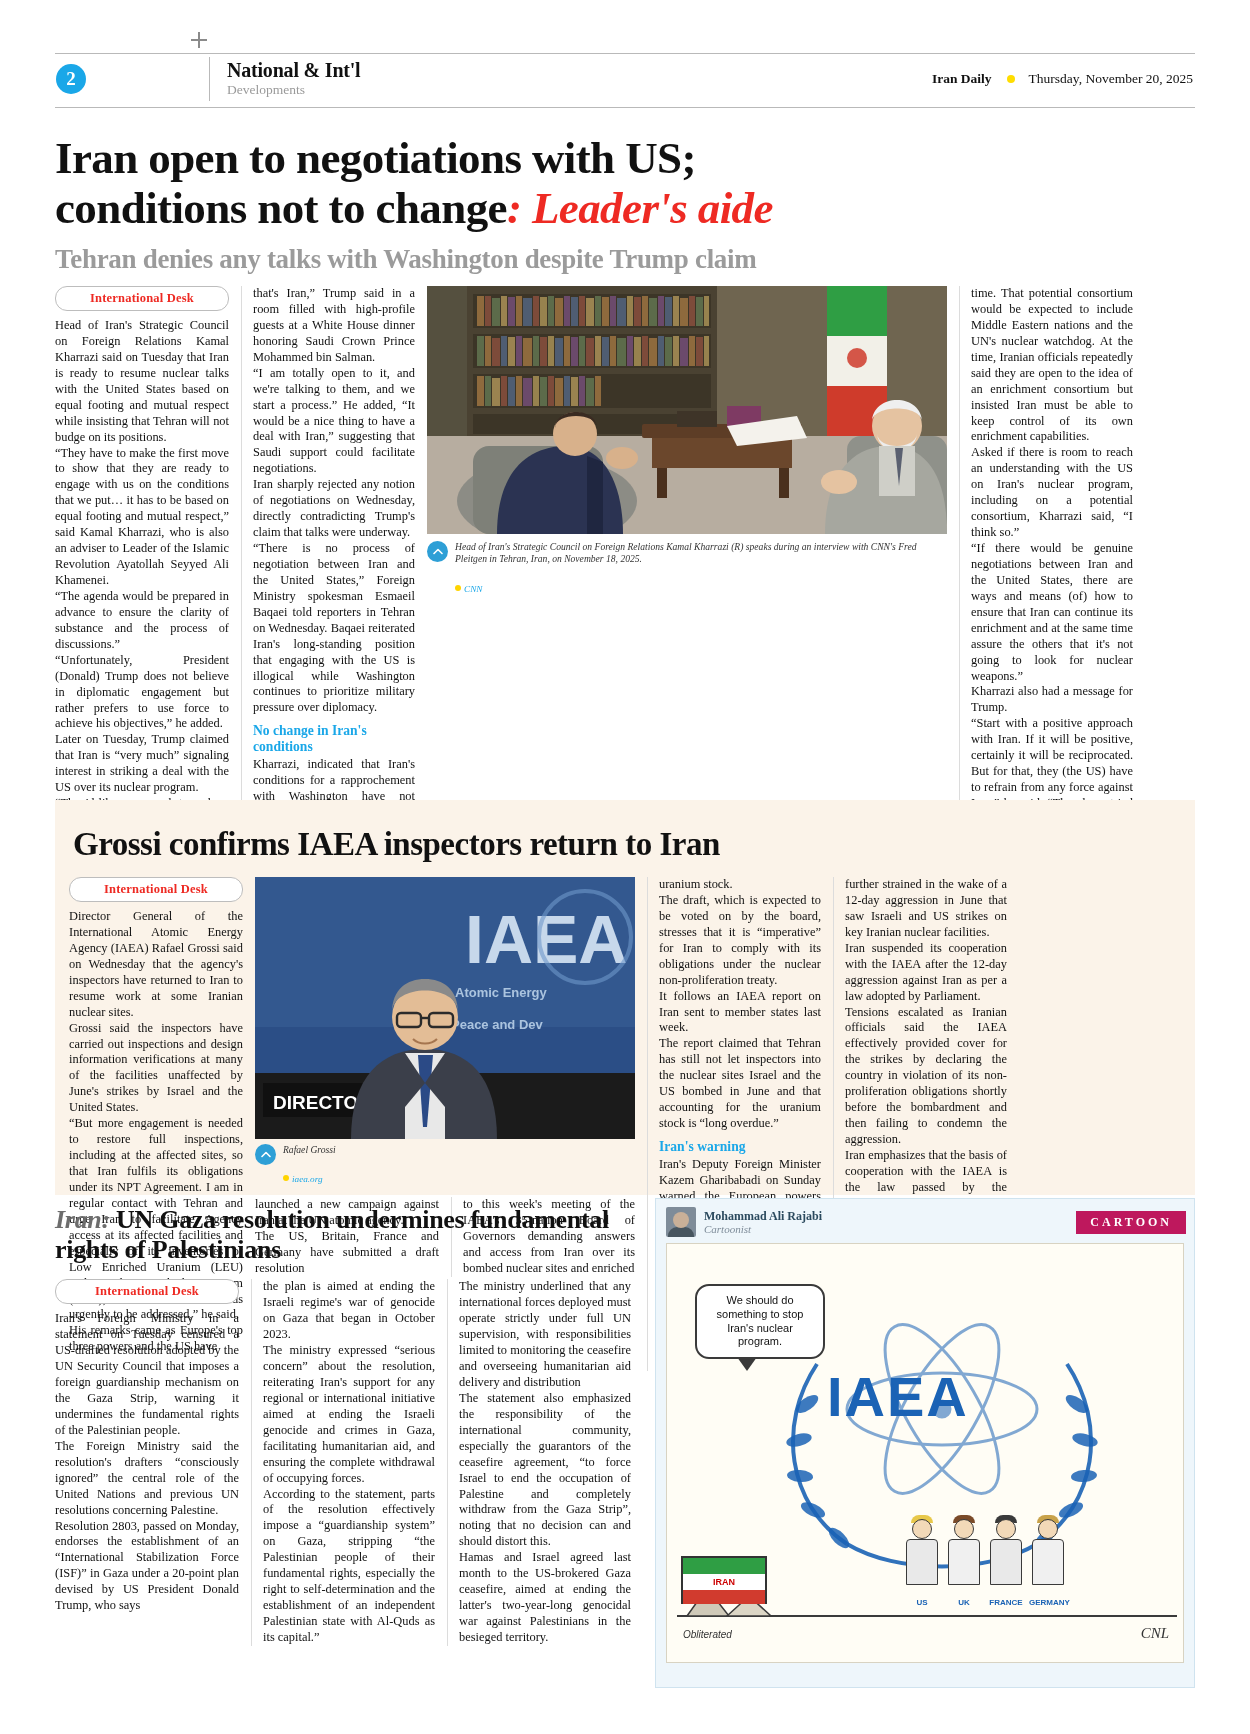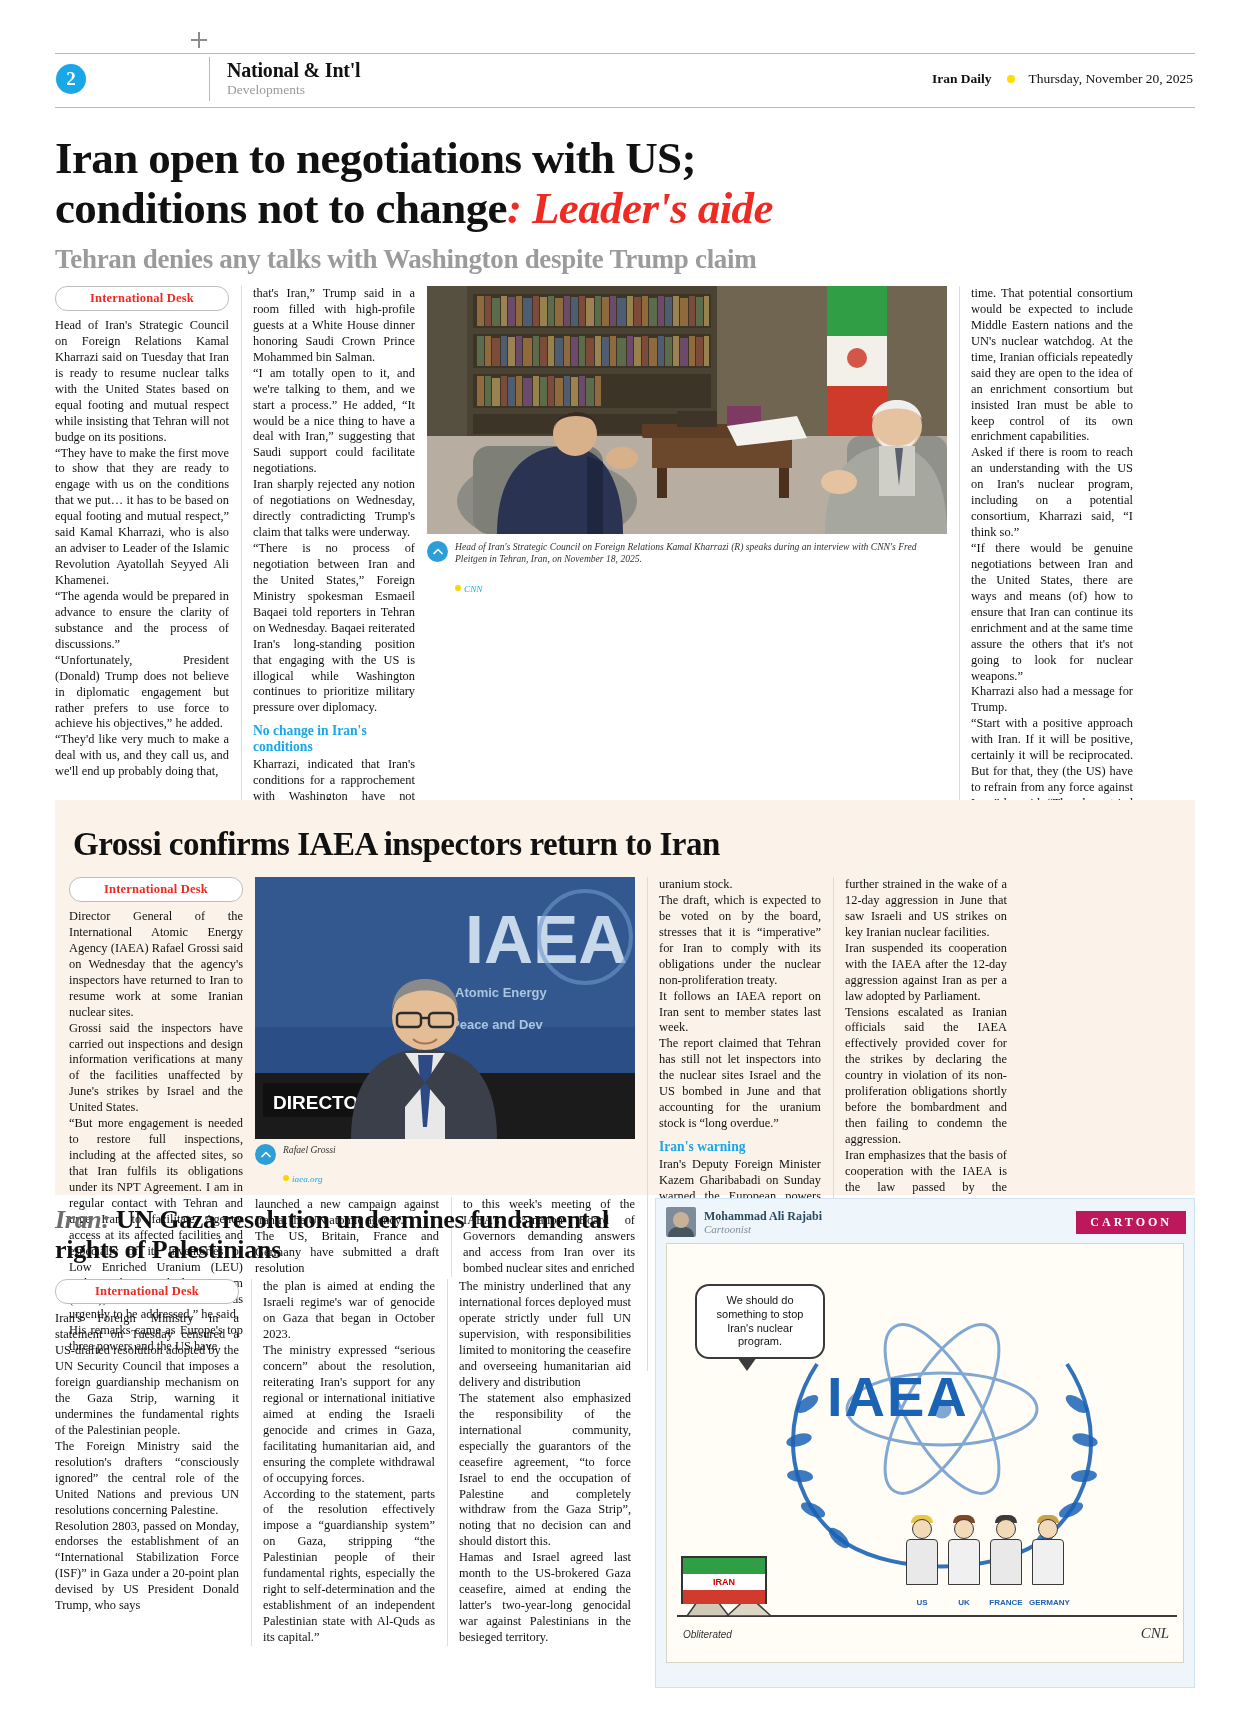--- a/index.html
+++ b/index.html
@@ -168,20 +168,21 @@
 
   <div class="a1">
     <div class="a1-top">
       <div class="a1-c1">
         <div class="deskbadge">International Desk</div>
         <div class="body-col" style="margin-top:7px;">
             <p>Head of Iran's Strategic Council on Foreign Relations Kamal Kharrazi said on Tuesday that Iran is ready to resume nuclear talks with the United States based on equal footing and mutual respect while insisting that Tehran will not budge on its positions.</p>
             <p>“They have to make the first move to show that they are ready to engage with us on the conditions that we put… it has to be based on equal footing and mutual respect,” said Kamal Kharrazi, who is also an adviser to Leader of the Islamic Revolution Ayatollah Seyyed Ali Khamenei.</p>
             <p>“The agenda would be prepared in advance to ensure the clarity of substance and the process of discussions.”</p>
             <p>“Unfortunately, President (Donald) Trump does not believe in diplomatic engagement but rather prefers to use force to achieve his objectives,” he added.</p>
+            <p>Later on Tuesday, Trump claimed that Iran is “very much” signaling interest in striking a deal with the US over its nuclear program.</p>
             <p>“They'd like very much to make a deal with us, and they call us, and we'll end up probably doing that,</p>
           </div>
       </div>
 
       <div class="a1-c2 colsep">
         <div class="body-col">
             <p>that's Iran,” Trump said in a room filled with high-profile guests at a White House dinner honoring Saudi Crown Prince Mohammed bin Salman.</p>
             <p>“I am totally open to it, and we're talking to them, and we start a process.” He added, “It would be a nice thing to have a deal with Iran,” suggesting that Saudi support could facilitate negotiations.</p>
             <p>Iran sharply rejected any notion of negotiations on Wednesday, directly contradicting Trump's claim that talks were underway.</p>
             <p>“There is no process of negotiation between Iran and the United States,” Foreign Ministry spokesman Esmaeil Baqaei told reporters in Tehran on Wednesday. Baqaei reiterated Iran's long-standing position that engaging with the US is illogical while Washington continues to prioritize military pressure over diplomacy.</p>

